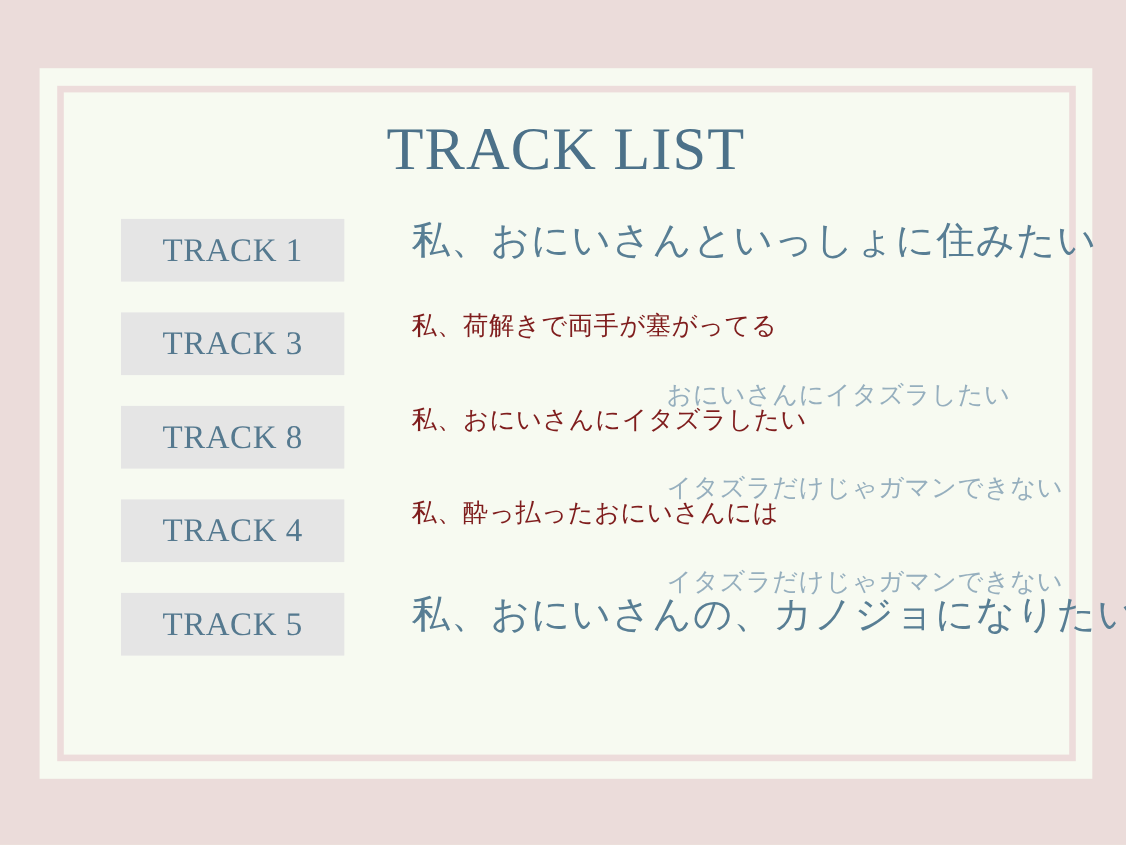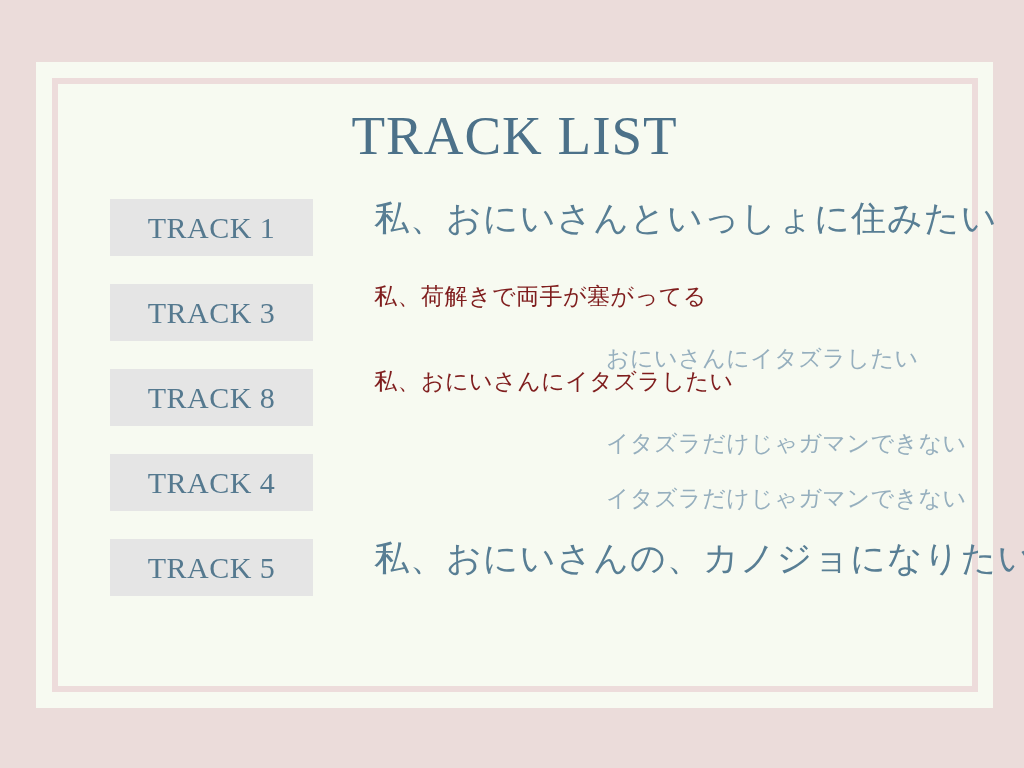--- a/index.html
+++ b/index.html
@@ -164,20 +164,21 @@
         <div class="track-badge">TRACK 8</div>
         <div class="track-text double">
           <div class="line-main">私、おにいさんにイタズラしたい</div>
           <div class="line-sub">イタズラだけじゃガマンできない</div>
         </div>
       </div>
 
       <div class="track-row">
         <div class="track-badge">TRACK 4</div>
         <div class="track-text double">
+          <div class="line-main">私、酔っ払ったおにいさんには</div>
           <div class="line-sub">イタズラだけじゃガマンできない</div>
         </div>
       </div>
 
       <div class="track-row">
         <div class="track-badge">TRACK 5</div>
         <div class="track-text single">
           <div class="line-main">私、おにいさんの、カノジョになりたい</div>
         </div>
       </div>

